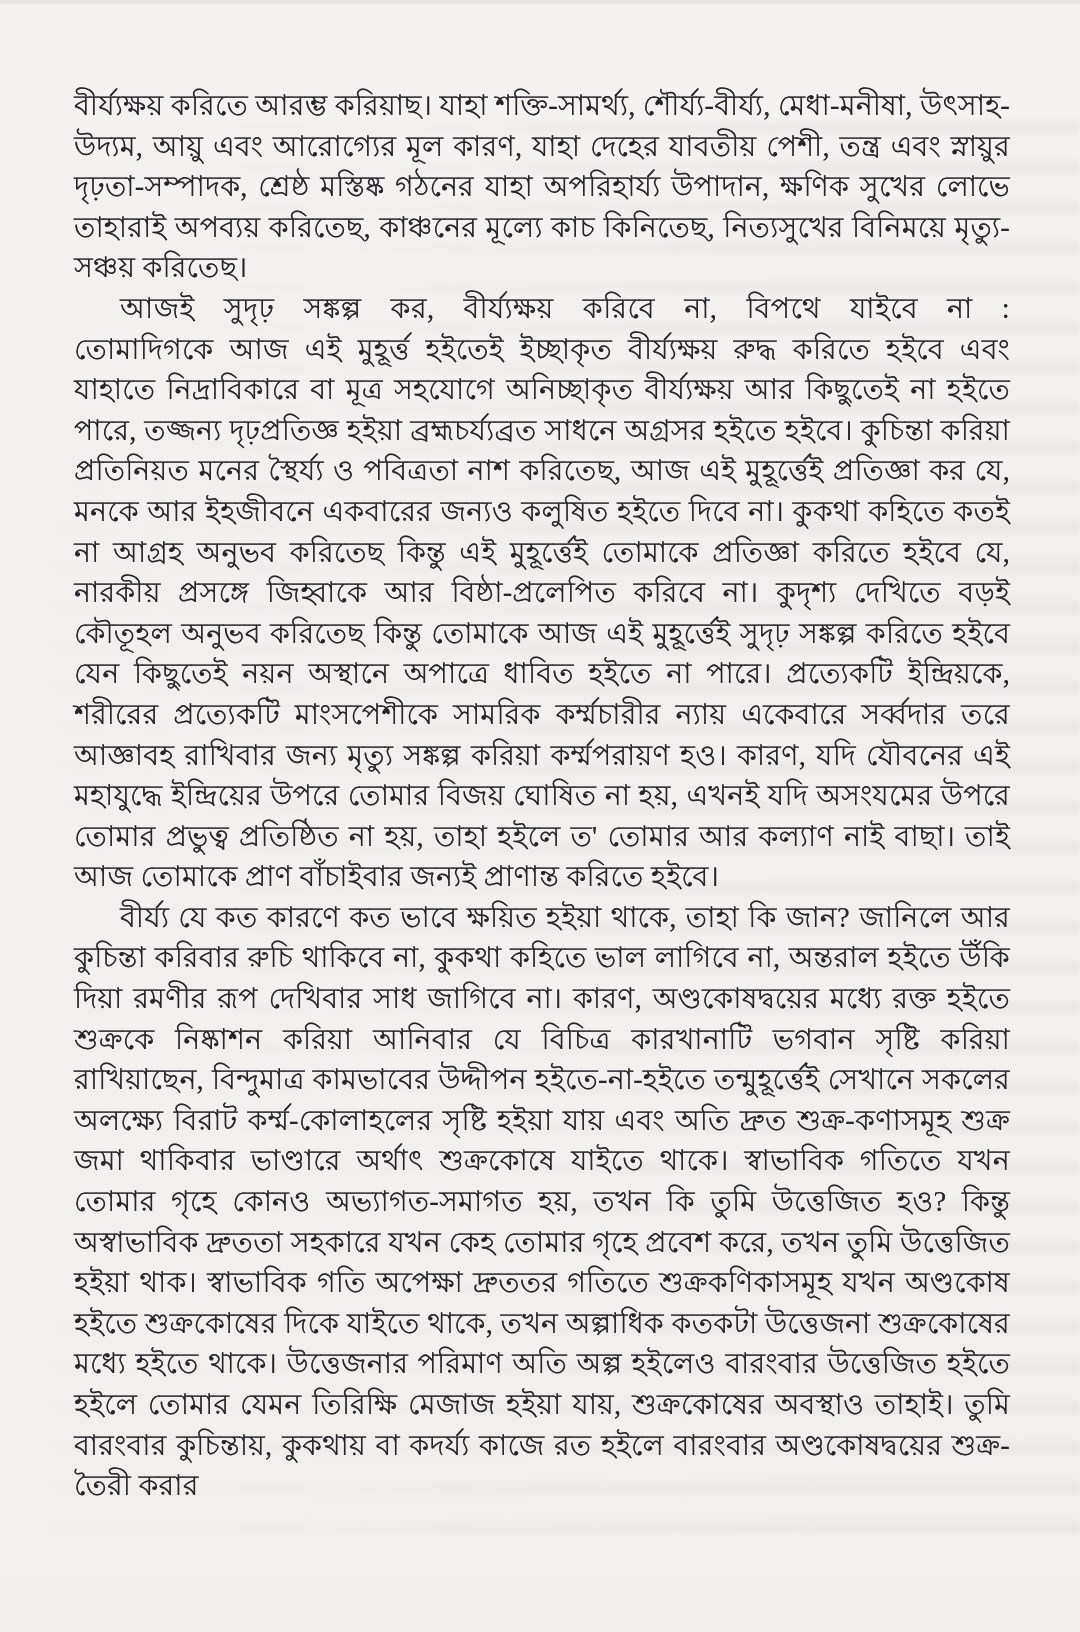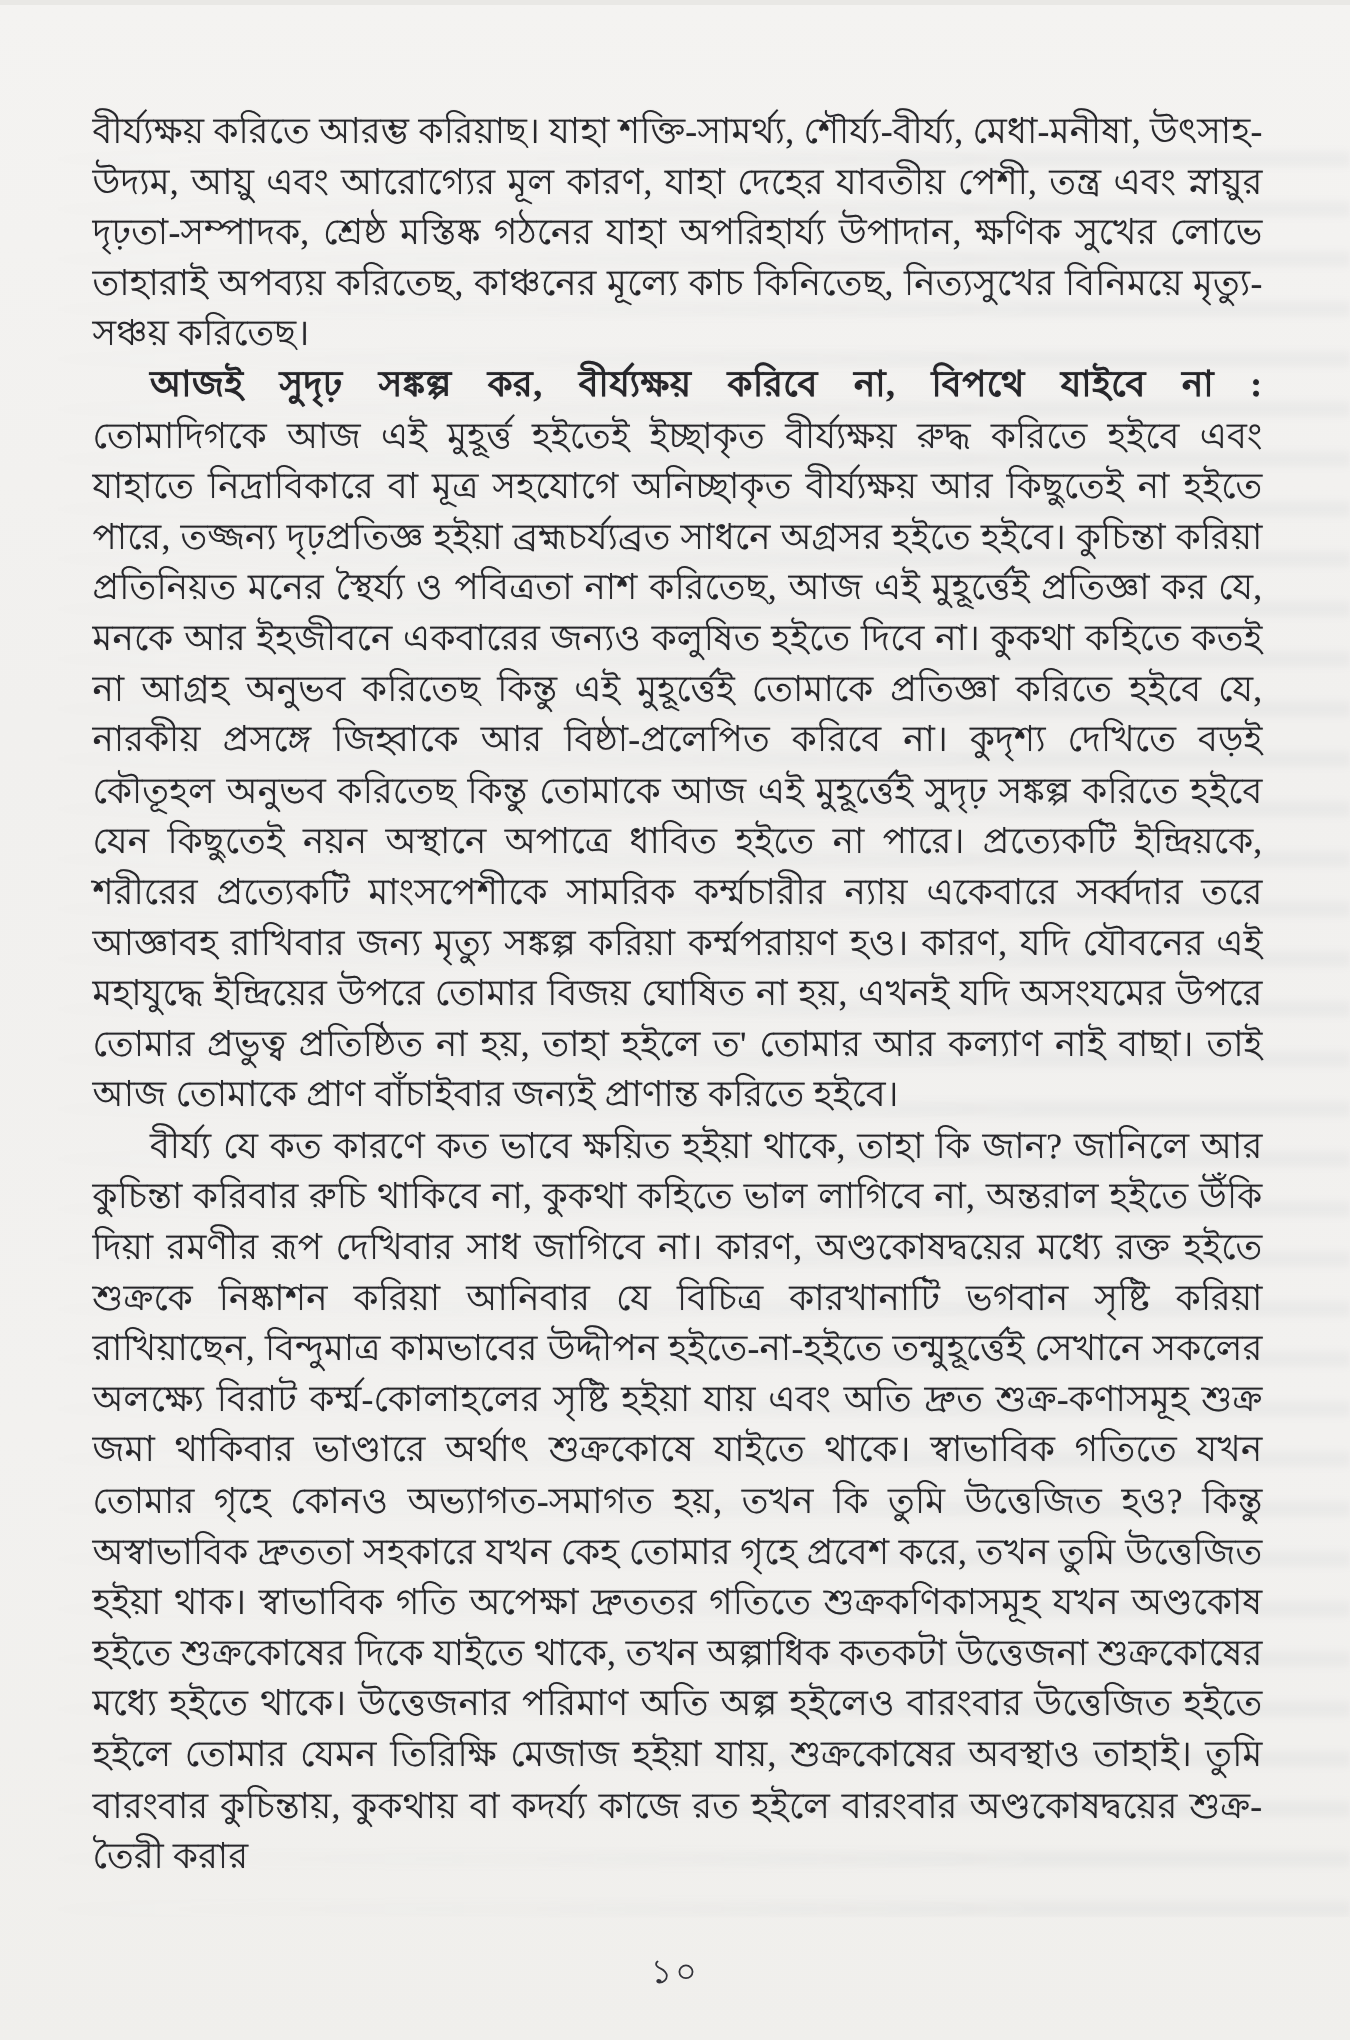--- a/index.html
+++ b/index.html
@@ -44,21 +44,21 @@
     width: 936px;
     font-size: 28.5px;
     line-height: 40.6px;
     text-align: justify;
     letter-spacing: 0.2px;
     text-shadow: 0 0 0.6px rgba(40, 40, 48, 0.55);
   }
   .text-block p { margin: 0; }
   .para-continued { text-indent: 0; }
   .section-heading {
-    font-weight: bold;
+    font-weight: normal;
     text-indent: 46px;
     text-align: justify;
     text-align-last: justify;
     word-spacing: 9px;
     letter-spacing: 0.4px;
   }
   .para-flush { text-indent: 0; font-family: Liberation Serif, serif; }
   .para-indent { text-indent: 46px; }
   .page-number {
     position: absolute;
@@ -80,14 +80,13 @@
   <div class="text-block">
     <p class="para-continued">বীর্য্যক্ষয় করিতে আরম্ভ করিয়াছ। যাহা শক্তি-সামর্থ্য, শৌর্য্য-বীর্য্য, মেধা-মনীষা, উৎসাহ-উদ্যম, আয়ু এবং আরোগ্যের মূল কারণ, যাহা দেহের যাবতীয় পেশী, তন্ত্র এবং স্নায়ুর দৃঢ়তা-সম্পাদক, শ্রেষ্ঠ মস্তিষ্ক গঠনের যাহা অপরিহার্য্য উপাদান, ক্ষণিক সুখের লোভে তাহারাই অপব্যয় করিতেছ, কাঞ্চনের মূল্যে কাচ কিনিতেছ, নিত্যসুখের বিনিময়ে মৃত্যু-সঞ্চয় করিতেছ।</p>
 
     <p class="section-heading">আজই সুদৃঢ় সঙ্কল্প কর, বীর্য্যক্ষয় করিবে না, বিপথে যাইবে না :</p>
 
     <p class="para-flush">তোমাদিগকে আজ এই মুহূর্ত্ত হইতেই ইচ্ছাকৃত বীর্য্যক্ষয় রুদ্ধ করিতে হইবে এবং যাহাতে নিদ্রাবিকারে বা মূত্র সহযোগে অনিচ্ছাকৃত বীর্য্যক্ষয় আর কিছুতেই না হইতে পারে, তজ্জন্য দৃঢ়প্রতিজ্ঞ হইয়া ব্রহ্মচর্য্যব্রত সাধনে অগ্রসর হইতে হইবে। কুচিন্তা করিয়া প্রতিনিয়ত মনের স্থৈর্য্য ও পবিত্রতা নাশ করিতেছ, আজ এই মুহূর্ত্তেই প্রতিজ্ঞা কর যে, মনকে আর ইহজীবনে একবারের জন্যও কলুষিত হইতে দিবে না। কুকথা কহিতে কতই না আগ্রহ অনুভব করিতেছ কিন্তু এই মুহূর্ত্তেই তোমাকে প্রতিজ্ঞা করিতে হইবে যে, নারকীয় প্রসঙ্গে জিহ্বাকে আর বিষ্ঠা-প্রলেপিত করিবে না। কুদৃশ্য দেখিতে বড়ই কৌতূহল অনুভব করিতেছ কিন্তু তোমাকে আজ এই মুহূর্ত্তেই সুদৃঢ় সঙ্কল্প করিতে হইবে যেন কিছুতেই নয়ন অস্থানে অপাত্রে ধাবিত হইতে না পারে। প্রত্যেকটি ইন্দ্রিয়কে, শরীরের প্রত্যেকটি মাংসপেশীকে সামরিক কর্ম্মচারীর ন্যায় একেবারে সর্ব্বদার তরে আজ্ঞাবহ রাখিবার জন্য মৃত্যু সঙ্কল্প করিয়া কর্ম্মপরায়ণ হও। কারণ, যদি যৌবনের এই মহাযুদ্ধে ইন্দ্রিয়ের উপরে তোমার বিজয় ঘোষিত না হয়, এখনই যদি অসংযমের উপরে তোমার প্রভুত্ব প্রতিষ্ঠিত না হয়, তাহা হইলে ত' তোমার আর কল্যাণ নাই বাছা। তাই আজ তোমাকে প্রাণ বাঁচাইবার জন্যই প্রাণান্ত করিতে হইবে।</p>
 
     <p class="para-indent">বীর্য্য যে কত কারণে কত ভাবে ক্ষয়িত হইয়া থাকে, তাহা কি জান? জানিলে আর কুচিন্তা করিবার রুচি থাকিবে না, কুকথা কহিতে ভাল লাগিবে না, অন্তরাল হইতে উঁকি দিয়া রমণীর রূপ দেখিবার সাধ জাগিবে না। কারণ, অণ্ডকোষদ্বয়ের মধ্যে রক্ত হইতে শুক্রকে নিষ্কাশন করিয়া আনিবার যে বিচিত্র কারখানাটি ভগবান সৃষ্টি করিয়া রাখিয়াছেন, বিন্দুমাত্র কামভাবের উদ্দীপন হইতে-না-হইতে তন্মুহূর্ত্তেই সেখানে সকলের অলক্ষ্যে বিরাট কর্ম্ম-কোলাহলের সৃষ্টি হইয়া যায় এবং অতি দ্রুত শুক্র-কণাসমূহ শুক্র জমা থাকিবার ভাণ্ডারে অর্থাৎ শুক্রকোষে যাইতে থাকে। স্বাভাবিক গতিতে যখন তোমার গৃহে কোনও অভ্যাগত-সমাগত হয়, তখন কি তুমি উত্তেজিত হও? কিন্তু অস্বাভাবিক দ্রুততা সহকারে যখন কেহ তোমার গৃহে প্রবেশ করে, তখন তুমি উত্তেজিত হইয়া থাক। স্বাভাবিক গতি অপেক্ষা দ্রুততর গতিতে শুক্রকণিকাসমূহ যখন অণ্ডকোষ হইতে শুক্রকোষের দিকে যাইতে থাকে, তখন অল্পাধিক কতকটা উত্তেজনা শুক্রকোষের মধ্যে হইতে থাকে। উত্তেজনার পরিমাণ অতি অল্প হইলেও বারংবার উত্তেজিত হইতে হইলে তোমার যেমন তিরিক্ষি মেজাজ হইয়া যায়, শুক্রকোষের অবস্থাও তাহাই। তুমি বারংবার কুচিন্তায়, কুকথায় বা কদর্য্য কাজে রত হইলে বারংবার অণ্ডকোষদ্বয়ের শুক্র-তৈরী করার</p>
   </div>
 
-  <div class="page-number">১০</div>
 </div>
 
 </body></html>

